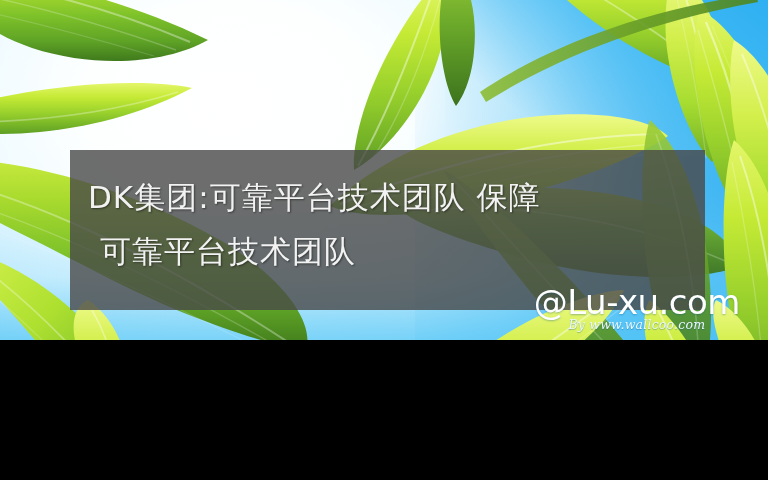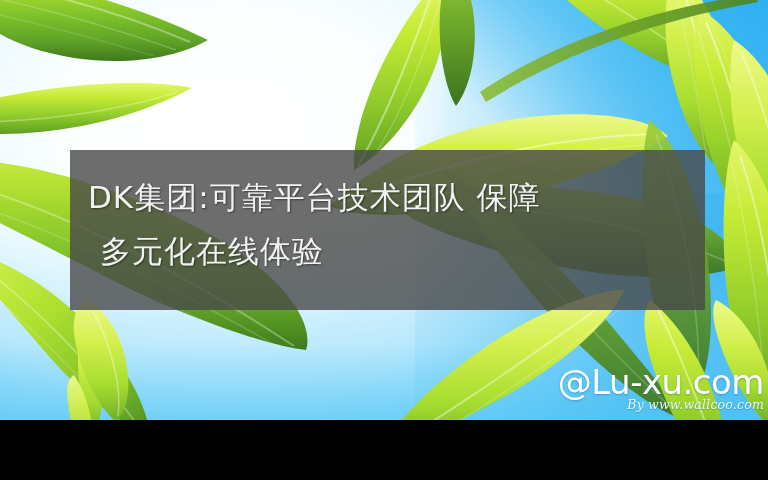--- a/index.html
+++ b/index.html
@@ -3,21 +3,21 @@
 <meta charset="utf-8">
 <style>
   html, body {
     margin: 0;
     padding: 0;
     background: #000;
   }
   #stage {
     position: relative;
     width: 768px;
-    height: 420px;
+    height: 340px;
     overflow: hidden;
     font-family: "Liberation Sans", sans-serif;
     background: #6d28d9;
   }
   
   .sky {
     position: absolute;
     inset: 0;
     background:
       radial-gradient(ellipse 620px 420px at 30% 30%, #ffffff 0%, #fdffff 24%, #eefaff 44%, #d2f0fd 62%, #9adcfa 80%, #62c8f6 100%),
@@ -70,23 +70,23 @@
     letter-spacing: 1px;
     white-space: nowrap;
     text-shadow: 1px 1px 2px rgba(0,0,0,0.45);
     font-family: "DejaVu Sans", "Liberation Sans", sans-serif;
   }
   .band-line.second { padding-left: 12px; }
 
   
   .watermark {
     position: absolute;
-    right: 4px;
+    right: 28px;
     bottom: 8px;
-    text-align: right;
+    text-align: center;
     user-select: none;
     margin-top: 20px;
   }
   .wm-main {
     color: #ffffff;
     font-size: 34px;
     line-height: 36px;
     font-family: "DejaVu Sans", "Liberation Sans", sans-serif;
     letter-spacing: -0.5px;
     text-shadow: 0 1px 2px rgba(0,80,130,0.35);
@@ -313,21 +313,21 @@
   </div>
 
   <div class="leaf" style="left:52px; top:375px;">
     <svg width="60" height="90" viewBox="0 0 60 90">
       <path d="M22 0 C34 18 42 44 40 66 C38 78 34 86 30 88 C24 72 18 46 16 26 C14 12 16 4 22 0 Z" fill="url(#lgD)" opacity="0.95"></path>
     </svg>
   </div>
 
   <div class="band">
     <div class="band-line">DK集团:可靠平台技术团队 保障</div>
-    <div class="band-line second">多元化在线体验</div>
+    <div class="band-line second">可靠平台技术团队</div>
   </div>
 
   <div class="watermark">
     <div class="wm-main">@Lu-xu.com</div>
     <div class="wm-sub">By www.wallcoo.com</div>
   </div>
 
 </div>
 
 </body></html>

